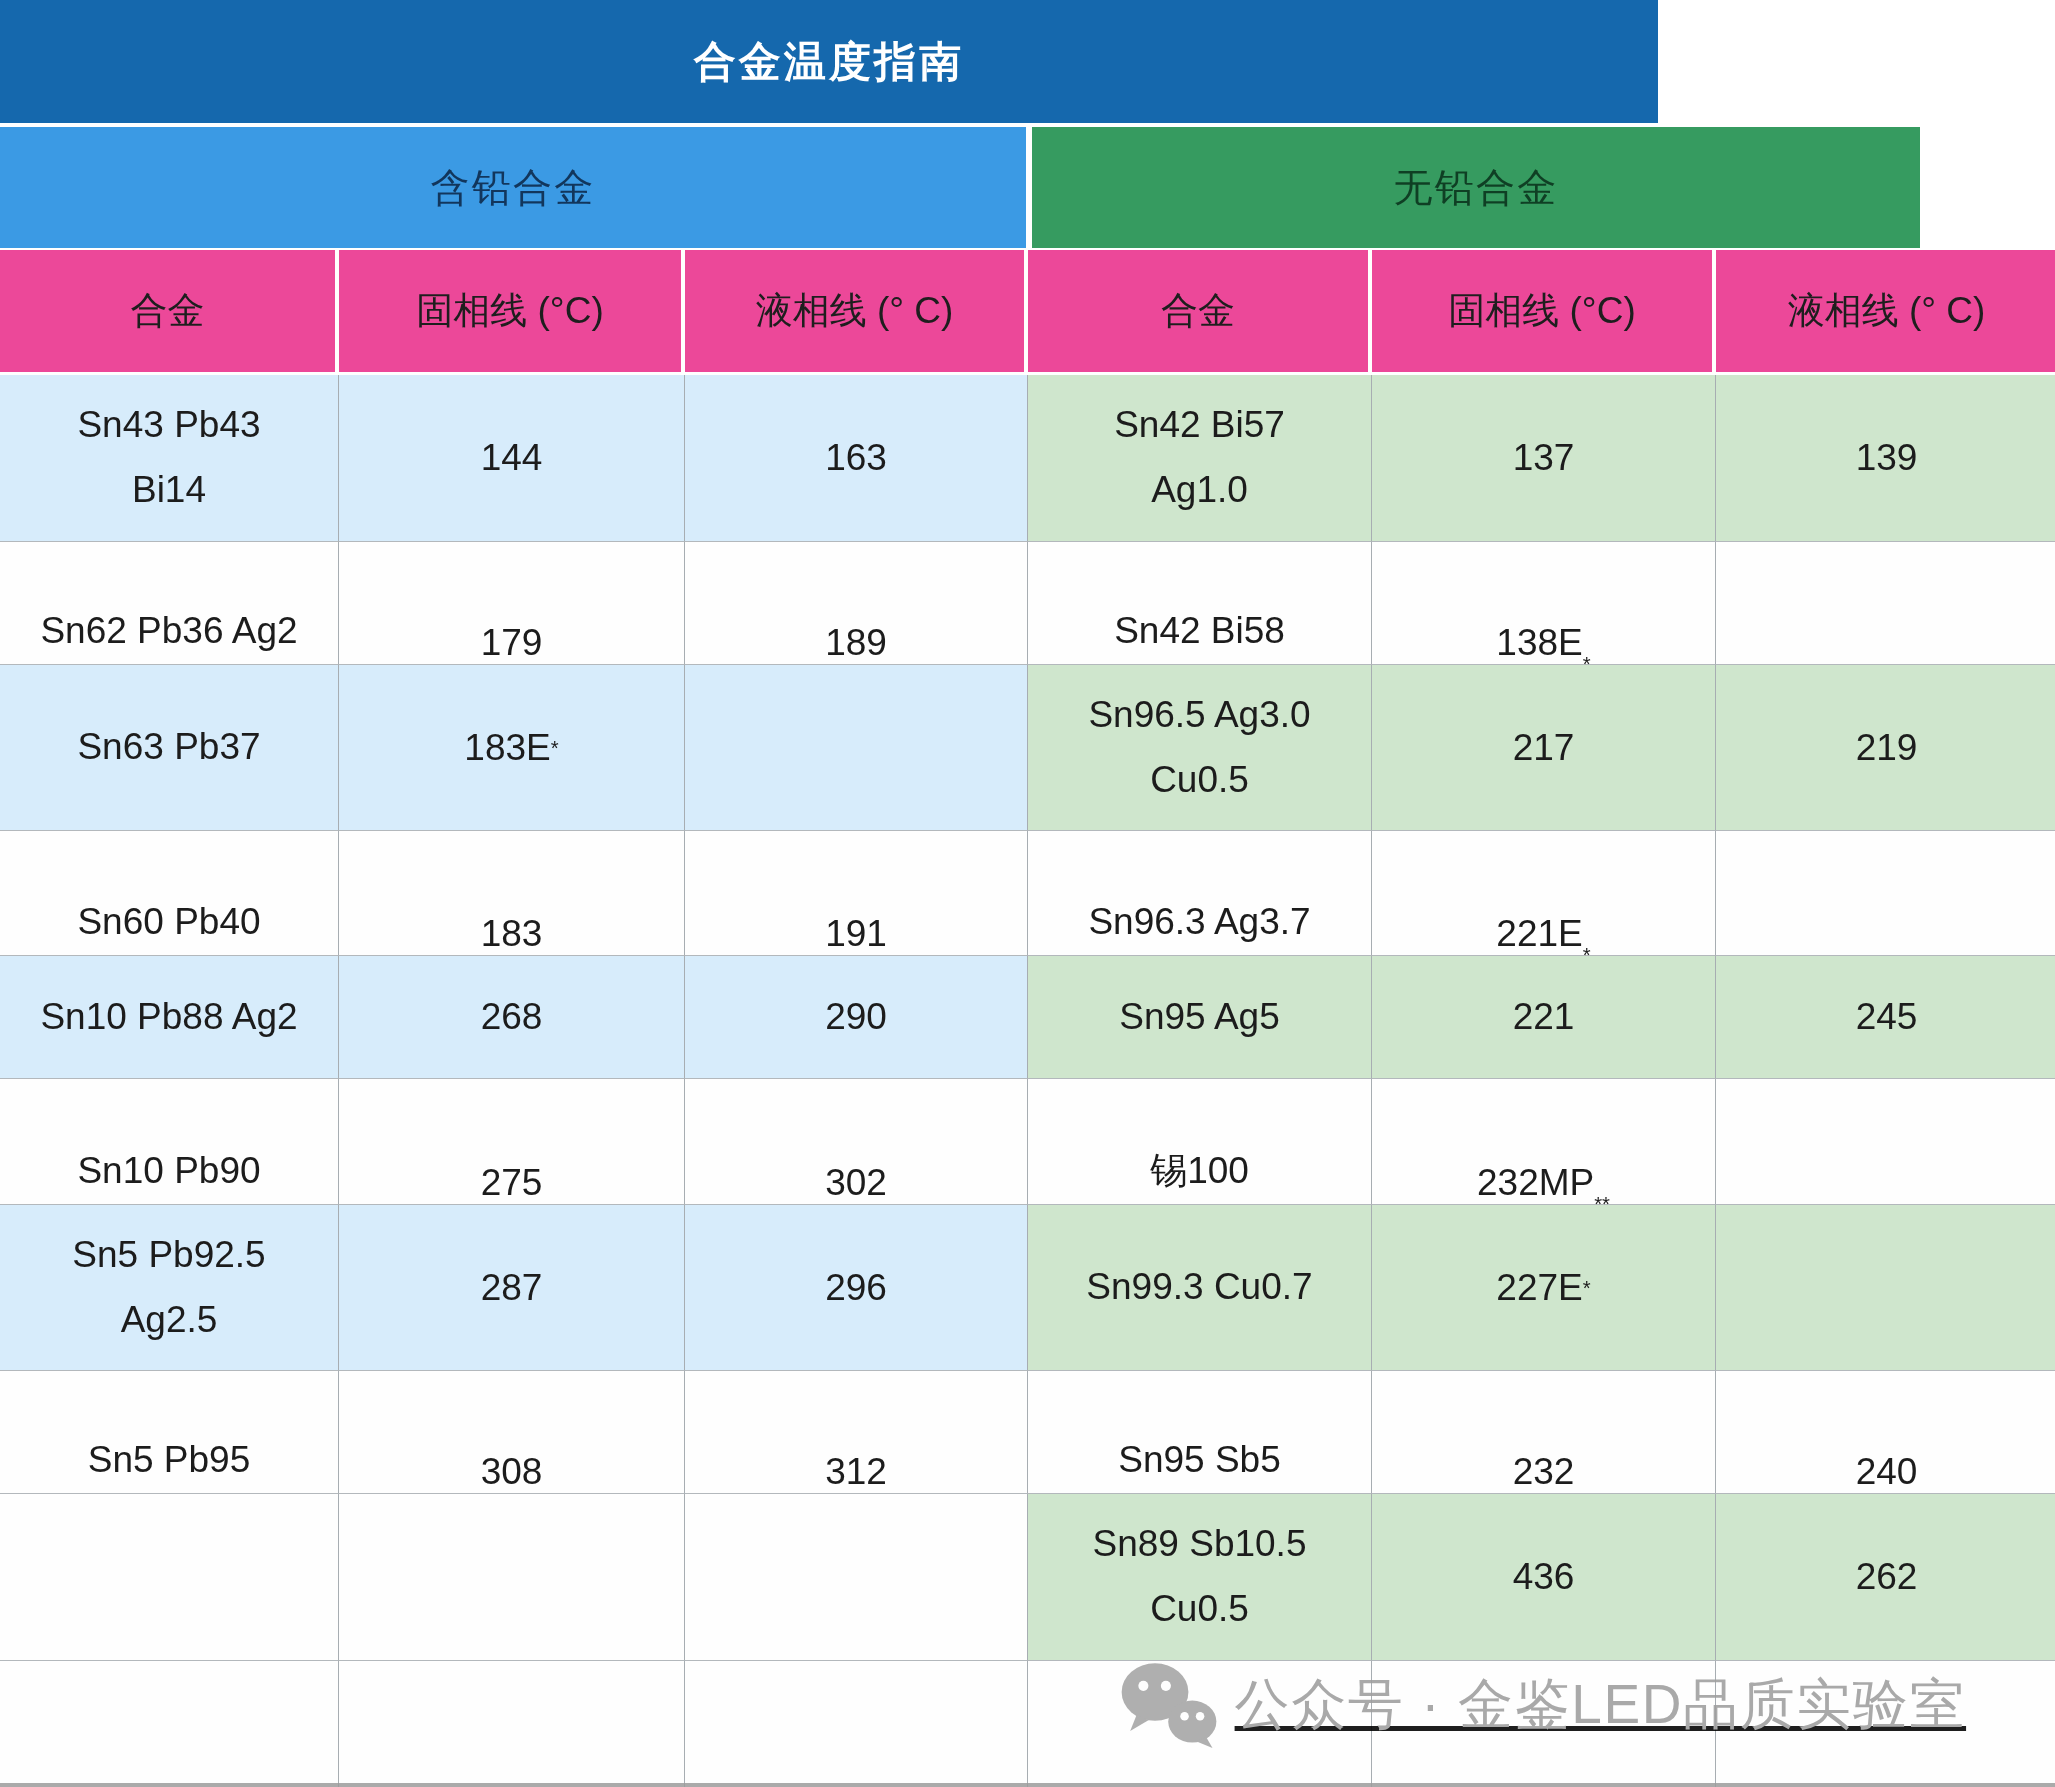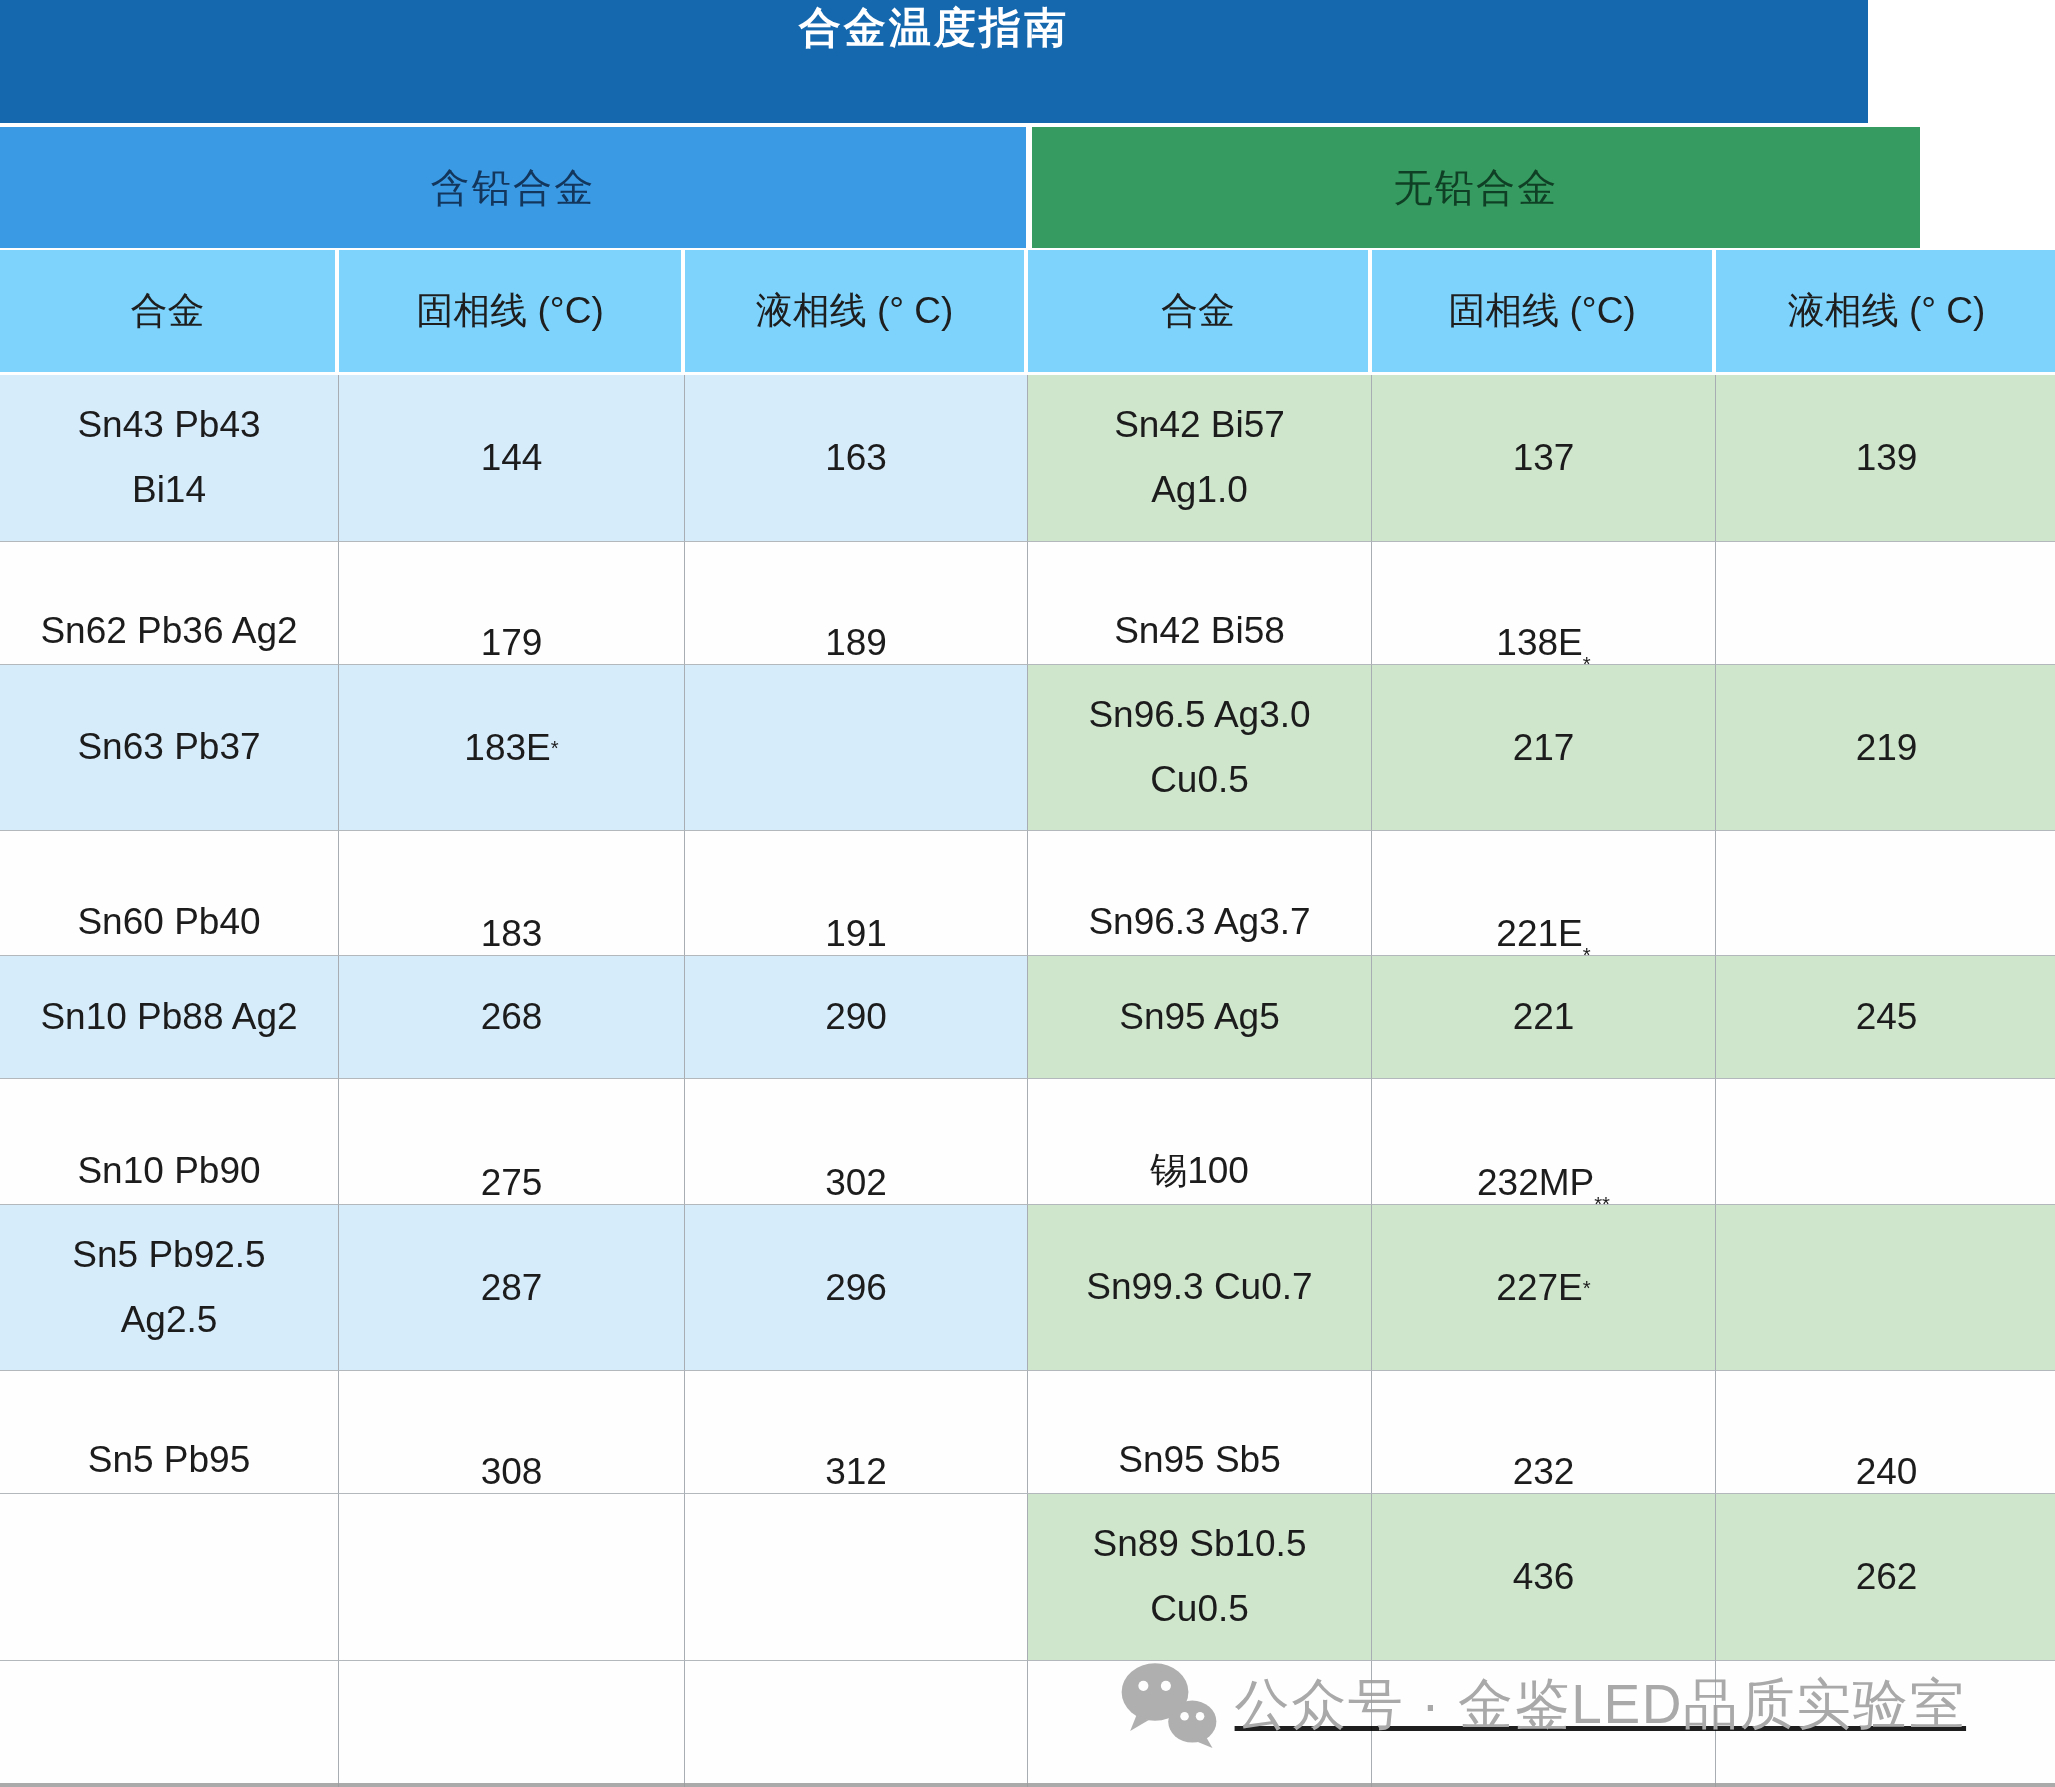--- a/index.html
+++ b/index.html
@@ -1,38 +1,38 @@
 <!DOCTYPE html>
 <html style="font-size:12.5px"><head>
 <meta charset="utf-8">
 <style>
   html,body{margin:0;padding:0;width:2056px;height:1787px;overflow:hidden;background:#ffffff;
     font-family:"Liberation Sans","DejaVu Sans",sans-serif;}
   .page{position:relative;width:2056px;height:1787px;overflow:hidden;background:#ffffff;}
 
   
-  .title-bar{position:absolute;left:0;top:0;width:1868px;height:123px;background:#1568ad;
-    display:flex;justify-content:center;}
+  .title-bar{position:absolute;left:0;top:0;width:1658px;height:123px;background:#1568ad;
+    display:flex;align-items:center;justify-content:center;}
   .title-bar span{color:#ffffff;font-size:42px;font-weight:bold;letter-spacing:3.1px;}
 
   
   .subheaders{position:absolute;left:0;top:127px;width:2056px;height:121px;}
   .sub{position:absolute;top:0;height:121px;display:flex;align-items:center;justify-content:center;
     font-size:39px;letter-spacing:2.3px;}
   .sub-left{left:0;width:1026px;background:#3b9ae4;color:#12365c;}
   .sub-right{left:1032px;width:888px;background:#369b60;color:#0f3f24;}
 
   
   .grid{position:absolute;left:0;top:250px;width:2056px;display:grid;
     grid-template-columns:339px 346px 343px 344px 344px 341px;
     grid-template-rows:125px 167px 123px 166px 125px 123px 126px 166px 123px 167px 187px;}
   .cell{box-sizing:border-box;display:flex;align-items:center;justify-content:center;
     font-size:37px;color:#1c1c1c;border-right:1.6px solid #a7adb2;border-bottom:1.6px solid #b3b8bc;}
   .lastcol{border-right:none;}
-  .h{background:#7dd3fc;border-right:4.7px solid #ffffff;border-bottom:3.1px solid #ffffff;
+  .h{background:#ec4899;border-right:4.7px solid #ffffff;border-bottom:3.1px solid #ffffff;
     font-size:37px;color:#1e1e1e;}
   .h.lastcol{border-right:none;}
   .b{background:#d7ecfb;}
   .g{background:#cfe6cd;}
   .w{background:#fefefe;align-items:flex-end;}
   .al{white-space:pre-line;text-align:center;line-height:1.75;}
   sup{font-size:20.3px;vertical-align:17px;line-height:0;}
 
   
   .watermark{position:absolute;left:1119px;top:1661px;display:flex;align-items:center;gap:15.6px;

